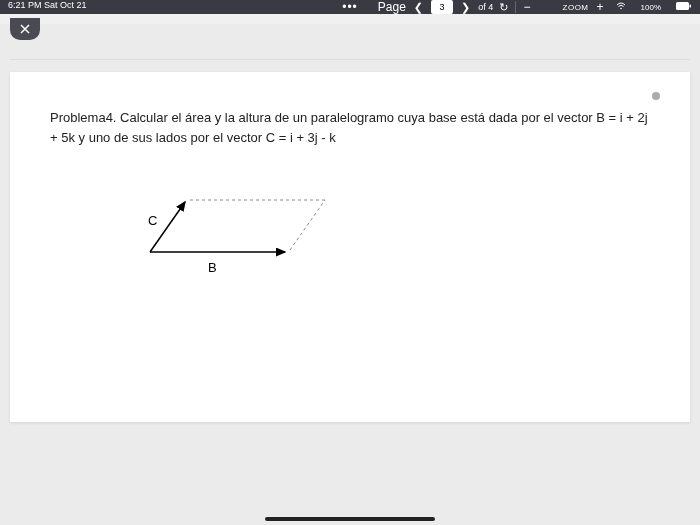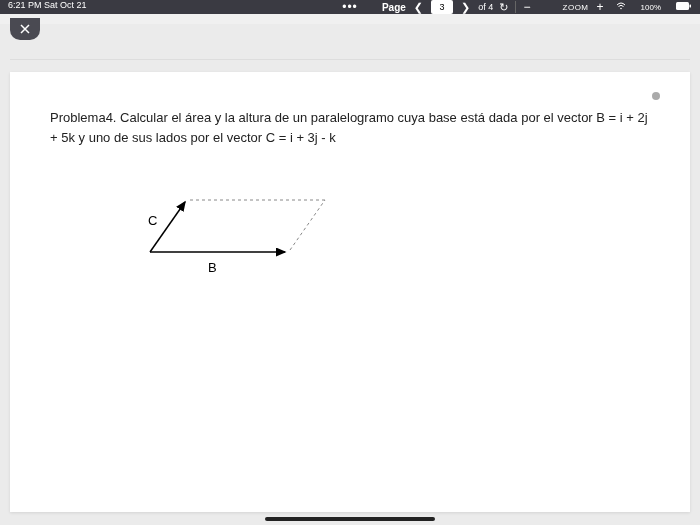--- a/index.html
+++ b/index.html
@@ -30,21 +30,21 @@
       transform: translateX(-50%);
       font-size: 12px;
       letter-spacing: 1px;
     }
     .toolbar-right {
       margin-left: auto;
       display: flex;
       align-items: center;
       gap: 6px;
     }
-    .page-label { font-size: 10px; font-weight: bold; }
+    .page-label { font-size: 12px; }
     .page-nav-btn {
       color: #fff;
       cursor: pointer;
       font-size: 11px;
       padding: 0 2px;
     }
     .page-input {
       width: 22px;
       height: 14px;
       background: #fff;
@@ -102,21 +102,21 @@
       padding-top: 35px;
     }
     .sep-line {
       height: 1px;
       background: #ddd;
       margin: 0 10px 12px;
     }
     .page-paper {
       background: #fff;
       margin: 0 10px;
-      height: 440px;
+      height: 350px;
       padding: 36px 40px;
       position: relative;
       box-shadow: 0 1px 3px rgba(0,0,0,0.1);
     }
     .gray-dot {
       position: absolute;
       top: 20px;
       right: 30px;
       width: 8px;
       height: 8px;

